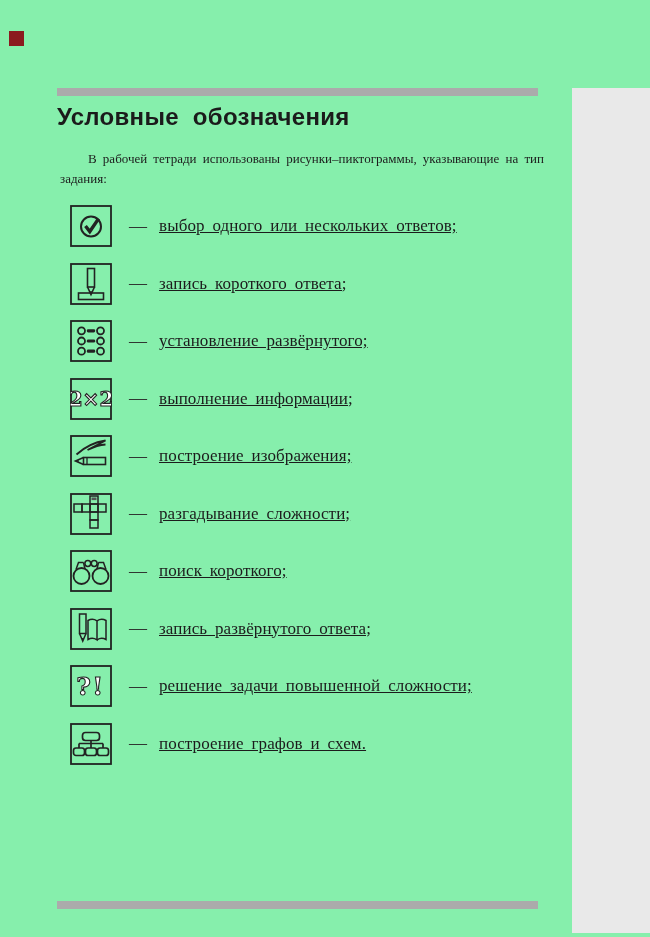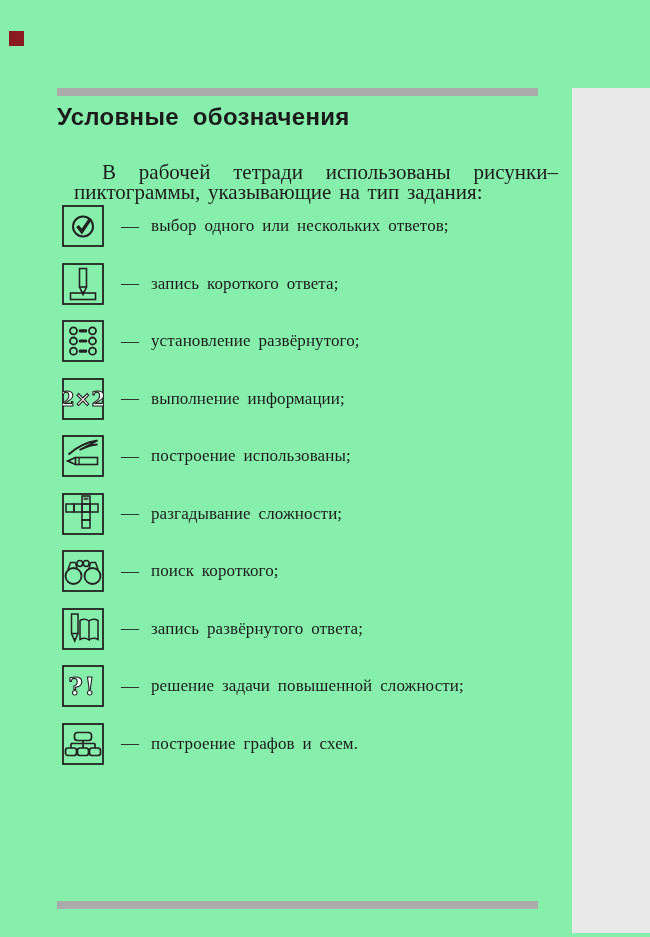--- a/index.html
+++ b/index.html
@@ -10,31 +10,31 @@
   .corner-square { position:absolute; left:9px; top:31px; width:15px; height:15px; background:var(--corner-red,#8b1a1f); }
   .top-rule    { position:absolute; left:57px; top:88px;  width:481px; height:8px; background:var(--rule-gray,#ababab); }
   .bottom-rule { position:absolute; left:57px; top:901px; width:481px; height:8px; background:var(--rule-gray,#ababab); }
   .side-panel  { position:absolute; left:572px; top:88px; width:78px; height:845px; background:var(--panel-gray,#e9e9e9); }
   .title {
     position:absolute; left:57px; top:103px; margin:0;
     font-family:"Liberation Sans", sans-serif; font-size:24px; font-weight:700;
     letter-spacing:0.3px; word-spacing:7px; color:#1b1b1b; white-space:nowrap;
   }
   .intro {
-    position:absolute; left:57px; top:146px; width:484px; margin:17px;
-    font-size:21px; line-height:19.5px; text-align:justify; text-indent:28px;
+    position:absolute; left:57px; top:146px; width:484px; margin:3px;
+    font-size:13px; line-height:19.5px; text-align:justify; text-indent:28px;
     word-spacing:2.5px; color:#1c1c1c;
   }
   .legend { position:absolute; left:62px; top:205px; }
   .row { display:flex; align-items:center; height:42px; margin-bottom:15.5px; }
   .row:last-child { margin-bottom:0; }
-  .icon-box { width:42px; height:42px; flex:0 0 42px; }
+  .icon-box { width:42px; height:42px; flex:0 0 42px;margin-left:8px; }
   .icon-box svg { display:block; width:42px; height:42px; }
   .dash { margin-left:14px; width:24px; text-align:center; font-size:18px; color:#2d2d2d; flex:0 0 24px; }
-  .label { margin-left:9px; font-size:17px; word-spacing:3.5px; letter-spacing:0.1px; white-space:nowrap; color:#1c1c1c; }
+  .label { margin-left:9px; font-size:17px; word-spacing:3.5px; letter-spacing:0.1px; white-space:nowrap; color:#1c1c1c;text-decoration:underline; }
 </style>
 </head>
 <body>
 
 <div class="page">
   <div class="corner-square"></div>
   <div class="top-rule"></div>
   <div class="side-panel"></div>
   <h1 class="title">Условные обозначения</h1>
   <p class="intro">В рабочей тетради использованы рисунки–пиктограммы, указывающие на тип задания:</p>
@@ -100,21 +100,21 @@
           <svg viewBox="0 0 42 42" xmlns="http://www.w3.org/2000/svg">
   <rect x="1" y="1" width="40" height="40" fill="none" stroke="#222222" stroke-width="1.8"></rect>
             <path d="M6.5 19.5 Q19 8 35.5 5.5 L17.5 15 Q27.5 10 35.5 9.5" fill="none" stroke="#222222" stroke-width="1.9"></path>
      <rect x="13.5" y="22.5" width="22" height="7" fill="none" stroke="#222222" stroke-width="1.6"></rect>
      <path d="M13.5 22.5 L5.5 26 L13.5 29.5" fill="none" stroke="#222222" stroke-width="1.6"></path>
      <path d="M8.6 24.7 L5.5 26 L8.6 27.4 Z" fill="#222222"></path>
      <line x1="17" y1="22.5" x2="17" y2="29.5" fill="none" stroke="#222222" stroke-width="1.3"></line>
           </svg>
         </span>
     <span class="dash">—</span>
-    <span class="label">построение использованы;</span>
+    <span class="label">построение изображения;</span>
   </div>
 
   <div class="row">
     <span class="icon-box">
           <svg viewBox="0 0 42 42" xmlns="http://www.w3.org/2000/svg">
   <rect x="1" y="1" width="40" height="40" fill="none" stroke="#222222" stroke-width="1.8"></rect>
             <g fill="none" stroke="#222222" stroke-width="1.5">
        <rect x="4" y="11" width="8" height="8"></rect>
               <rect x="12" y="11" width="8" height="8"></rect>
        <rect x="20" y="11" width="8" height="8"></rect>

